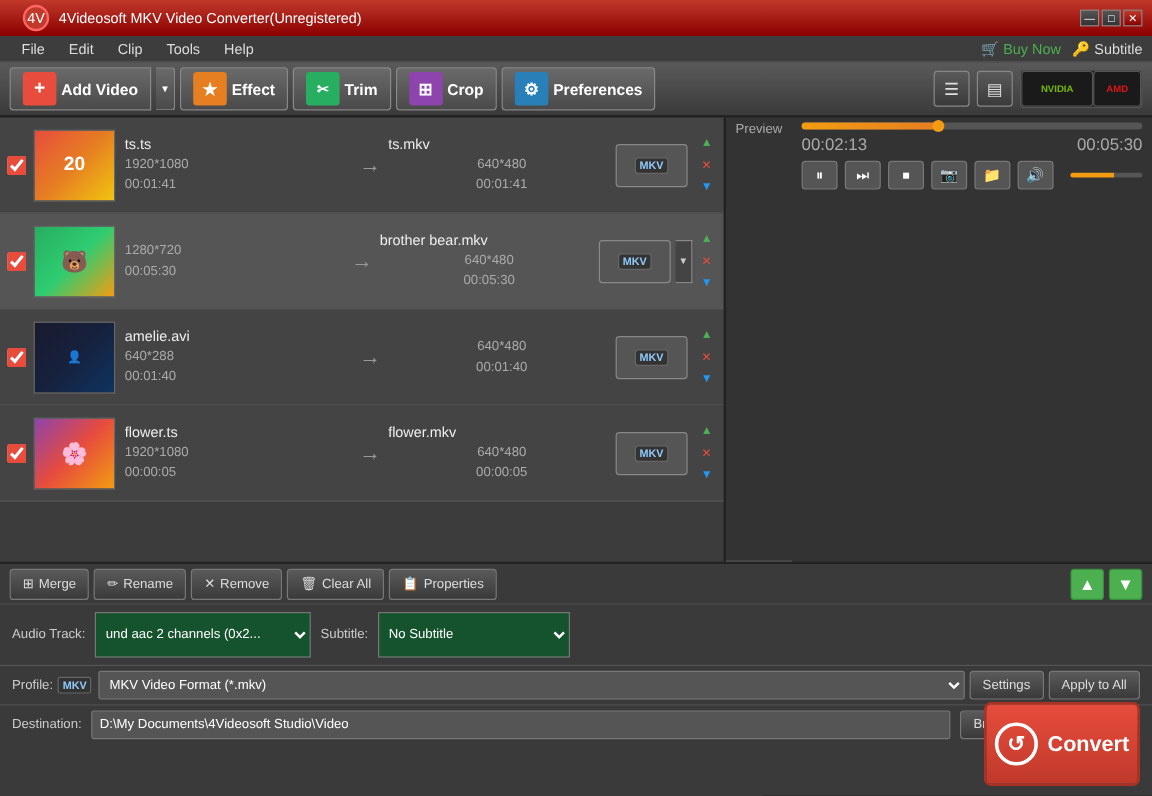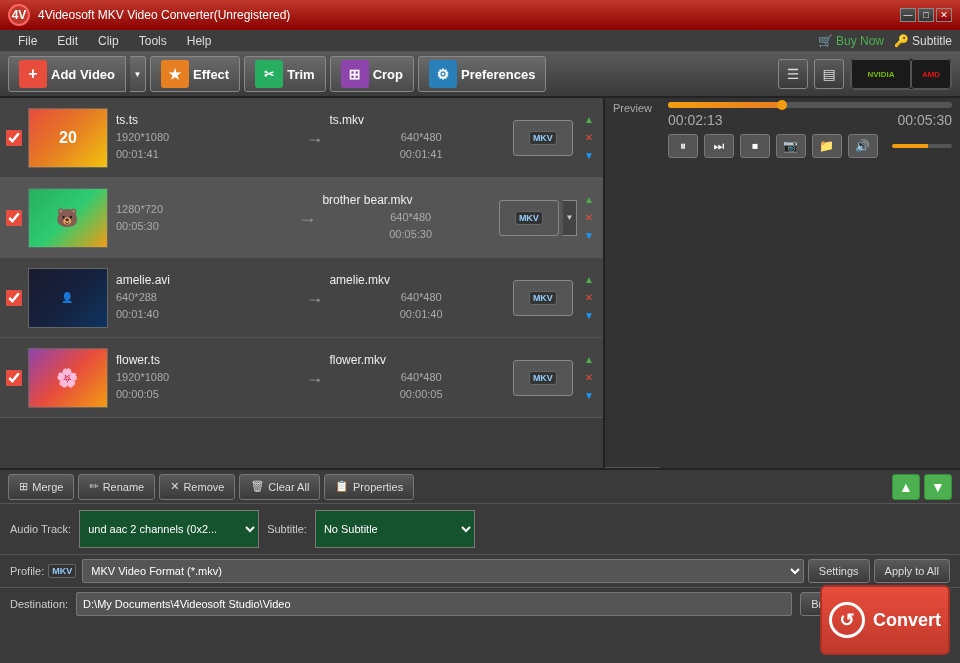--- a/index.html
+++ b/index.html
@@ -14,21 +14,21 @@
       padding: 0 8px;
       user-select: none;
     }
     #app-logo {
       width: 22px; height: 22px;
       background: #c0392b;
       border: 2px solid #ff6666;
       border-radius: 50%;
       display: flex; align-items: center; justify-content: center;
       margin-right: 8px;
-      font-size: 12px; color: #fff; font-weight: bold;
+      font-size: 12px; color: #fff; font-weight: normal; margin-left: 11px;
     }
     #title-text { flex: 1; font-size: 12px; color: #fff; }
     .win-btn {
       width: 16px; height: 14px;
       border: 1px solid #888;
       background: linear-gradient(to bottom, #555, #333);
       margin-left: 2px;
       cursor: pointer;
       display: flex; align-items: center; justify-content: center;
       font-size: 9px; color: #fff;
@@ -194,21 +194,21 @@
       cursor: pointer;
     }
     .file-row.selected { background: #555; }
     .file-checkbox {
       width: 16px; height: 16px;
       margin-right: 6px;
       accent-color: #e74c3c;
       cursor: pointer;
     }
     .file-thumb {
-      width: 80px; height: 60px;
+      width: 68px; height: 60px;
       background: #222;
       margin-right: 8px;
       border: 1px solid #666;
       flex-shrink: 0;
       overflow: hidden;
       position: relative;
     }
     .file-info {
       flex: 1;
     }
@@ -677,21 +677,20 @@
         <div class="thumb-amelie" style="background:linear-gradient(135deg,#1a1a2e,#16213e,#0f3460);display:flex;align-items:center;justify-content:center;">
           <span style="color:#7f8c8d;font-size:10px;">👤</span>
         </div>
       </div>
       <div class="file-info">
         <div class="file-name">amelie.avi</div>
         <div class="file-meta">640*288<br>00:01:40</div>
       </div>
       <span class="file-arrow">→</span>
       <div class="file-output">
-        <div class="output-name">amelie.mkv</div>
         <div class="output-meta">640*480<br>00:01:40</div>
       </div>
       <div class="format-btn-wrap">
         <div class="format-btn">
             <span class="mkv-badge">MKV</span>
           </div>
       </div>
       <div class="file-actions">
         <div class="action-icon green">▲</div>
         <div class="action-icon red">✕</div>

